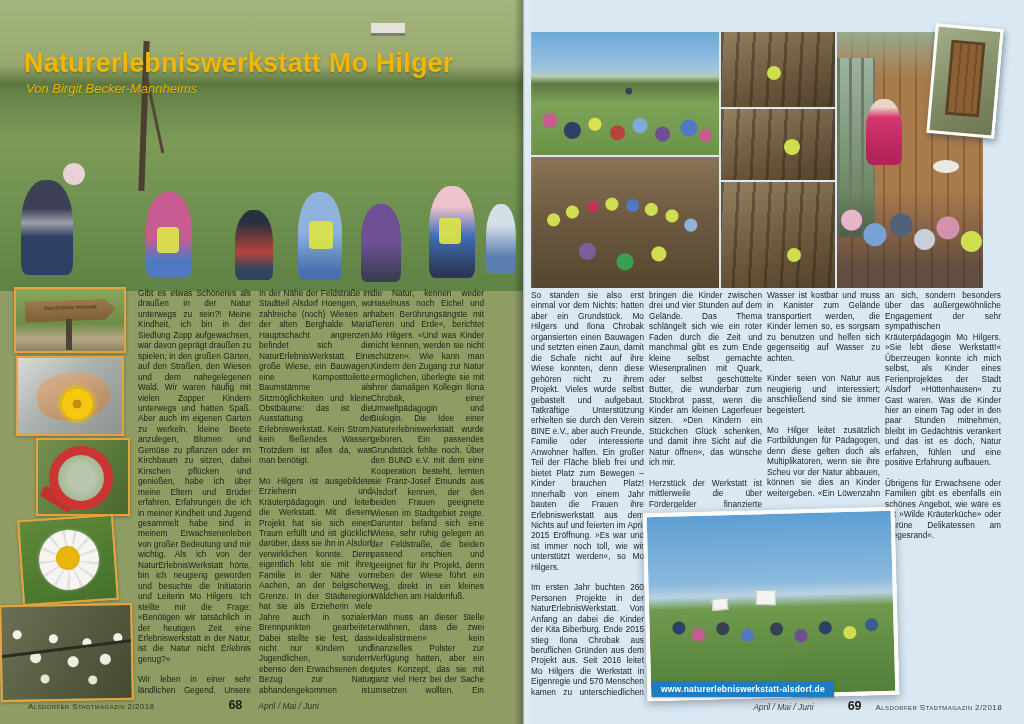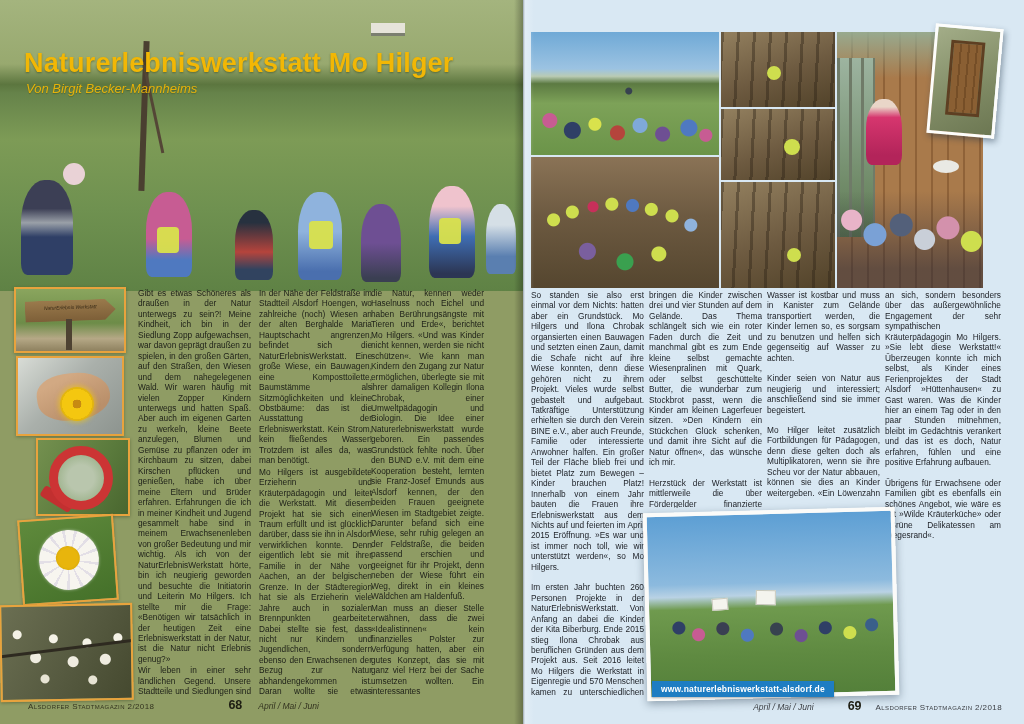--- a/index.html
+++ b/index.html
@@ -69,21 +69,21 @@
       radial-gradient(circle at 66% 40%, #f4f2e6 0 4px, transparent 5px),
       radial-gradient(circle at 80% 58%, #efece0 0 5px, transparent 6px),
       radial-gradient(circle at 90% 35%, #f4f2e6 0 4px, transparent 5px),
       radial-gradient(circle at 33% 78%, #e7e4d4 0 4px, transparent 5px),
       radial-gradient(circle at 70% 80%, #e7e4d4 0 4px, transparent 5px),
       linear-gradient(120deg,#6b6f52 0%,#565a40 55%,#45492f 100%); }
   .branch { position:absolute; left:-4%; top:44%; width:110%; height:3px; background:#2e2a20; transform:rotate(-6deg); }
 
   .col { position:absolute; top:288px; height:408px; width:113px; overflow:hidden;
     font-size:8.3px; line-height:10.45px; color:#20231a; text-align:justify; }
-  .col p { margin-bottom:1px; }
+  .col p { margin-bottom:10px; }
   .col p:last-child { margin-bottom:0; }
   .lp-c1 { left:138px; } .lp-c2 { left:259px; } .lp-c3 { left:371px; }
 
   .footer-left { position:absolute; left:28px; top:698px; width:470px; display:flex; align-items:baseline; color:#33331f; }
   .foot-mag { font-variant:small-caps; letter-spacing:.4px; font-size:8px; }
   .foot-num { font-size:12.5px; font-weight:bold; color:#1d1d12; }
   .foot-period { font-style:italic; font-size:8.5px; }
   .footer-left .foot-num { margin-left:74px; }
   .footer-left .foot-period { margin-left:16px; }
 

